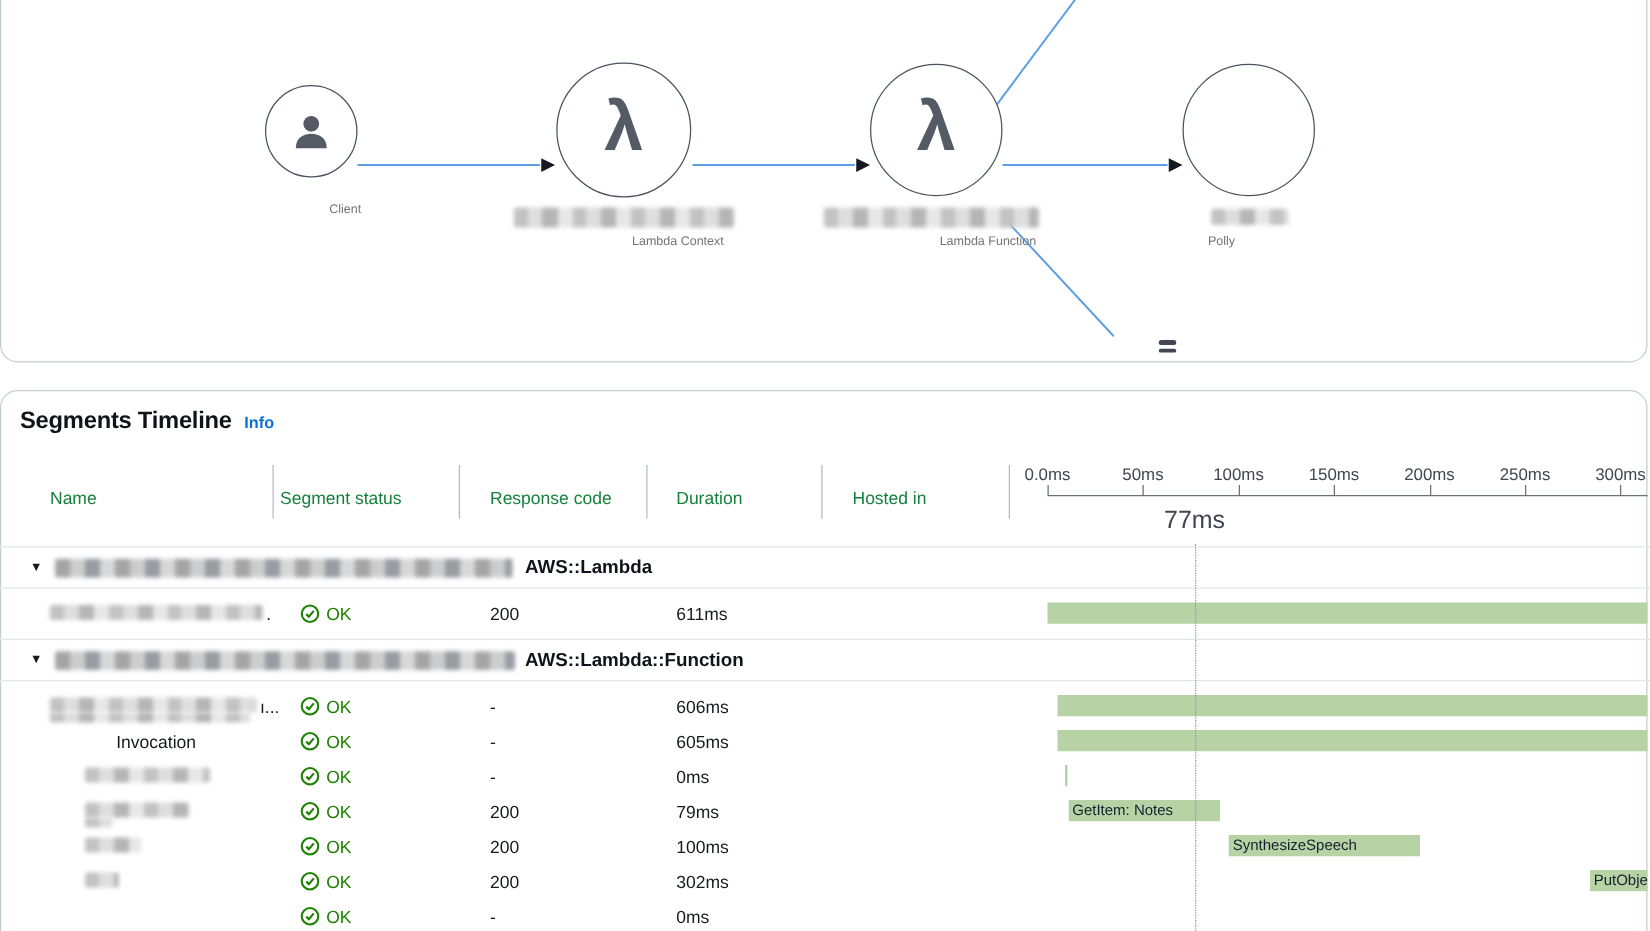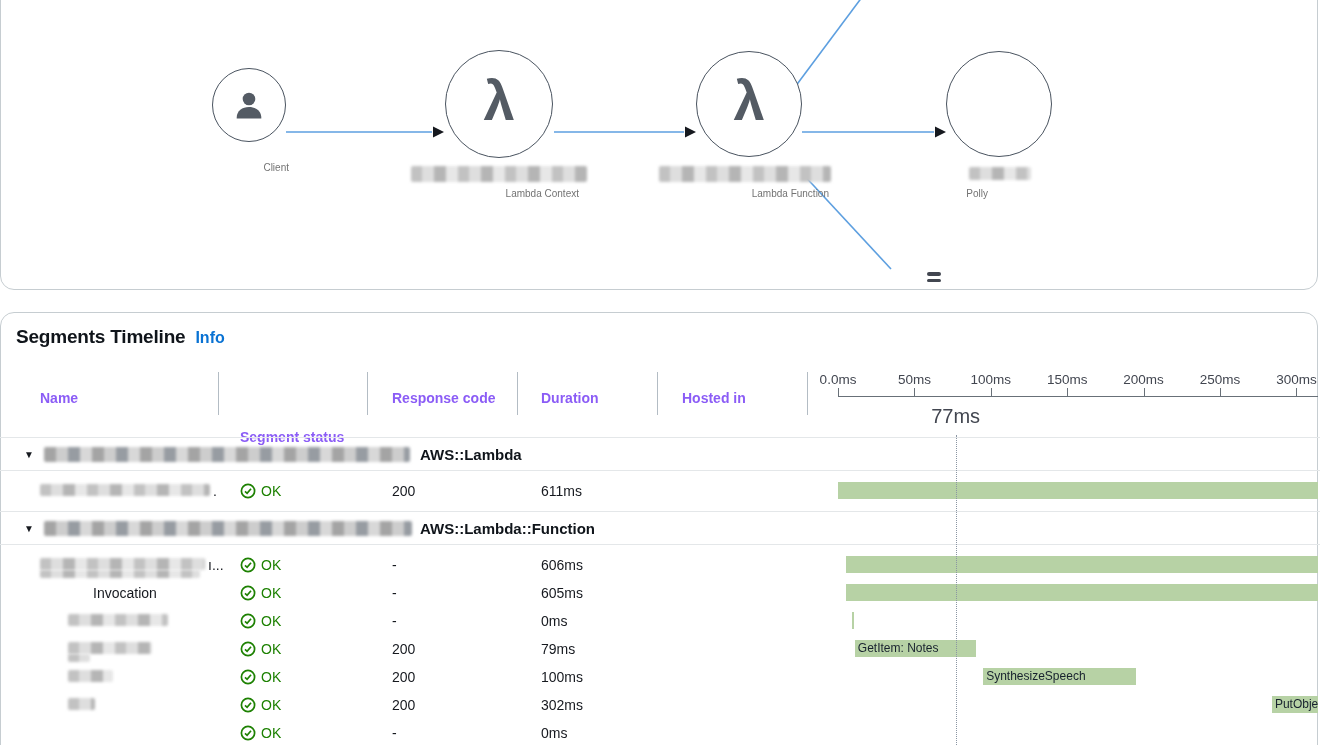--- a/index.html
+++ b/index.html
@@ -16,22 +16,22 @@
   .node-label{position:absolute;font-size:10px;color:#737373;text-align:right;}
   .blur{position:absolute;border-radius:2px;filter:blur(1.6px);
         background:repeating-linear-gradient(90deg,#c2c2c2 0 11px,#dedede 11px 23px,#b5b5b5 23px 35px,#e7e7e7 35px 47px);}
   .blur-dark{background:repeating-linear-gradient(90deg,#a4a4a4 0 12px,#cdcdcd 12px 24px,#979ca2 24px 36px,#d8d8d8 36px 48px);}
   #resize-handle{position:absolute;left:927px;top:272px;width:15px;height:11px;cursor:row-resize;}
   #resize-handle i{display:block;width:14px;height:3.5px;background:#424650;border-radius:2px;margin:0 0 3px 0;}
 
   
   #panel-heading{position:absolute;left:16px;top:326px;display:flex;align-items:baseline;}
   #panel-title{font-size:19px;font-weight:700;color:#0f141a;letter-spacing:-0.2px;}
-  #info-link{font-size:16px;font-weight:700;color:#0972d3;margin-left:10px;text-decoration:none;cursor:pointer;}
-  .col-header{position:absolute;top:390px;font-size:14px;font-weight:700;color:#8b5cf6;white-space:nowrap;}
+  #info-link{font-size:13px;font-weight:700;color:#0972d3;margin-left:10px;text-decoration:none;cursor:pointer;}
+  .col-header{position:absolute;top:390px;font-size:14px;font-weight:400;color:#15803d;white-space:nowrap;}
   .col-divider{position:absolute;top:372px;height:43px;width:1px;background:#b3bcc4;}
 
   
   .tick-label{position:absolute;top:372px;transform:translateX(-50%);font-size:13.5px;color:#424650;white-space:nowrap;}
   .tick-mark{position:absolute;top:388px;width:1px;height:8px;background:#687078;}
   #axis-line{position:absolute;top:396px;height:1px;background:#687078;}
   #marker-label{position:absolute;top:405px;transform:translateX(-50%);font-size:20px;color:#424650;}
   #marker-line{position:absolute;width:0;border-left:1.5px dotted #8a95a3;z-index:30;}
 
   
@@ -94,21 +94,21 @@
     </div>
 
   <div class="card" id="timeline-card"></div>
 
   <div id="panel-heading">
     <span id="panel-title">Segments Timeline</span>
     <a id="info-link">Info</a>
   </div>
 
   <div class="col-header" style="left:40px;">Name</div>
-  <div class="col-header" style="left:240px;margin-top:39px;">Segment status</div>
+  <div class="col-header" style="left:224px;">Segment status</div>
   <div class="col-header" style="left:392px;">Response code</div>
   <div class="col-header" style="left:541px;">Duration</div>
   <div class="col-header" style="left:682px;">Hosted in</div>
   <div class="col-divider" style="left:218px;"></div>
   <div class="col-divider" style="left:367px;"></div>
   <div class="col-divider" style="left:517px;"></div>
   <div class="col-divider" style="left:657px;"></div>
   <div class="col-divider" style="left:807px;"></div>
 
   <div id="axis">

